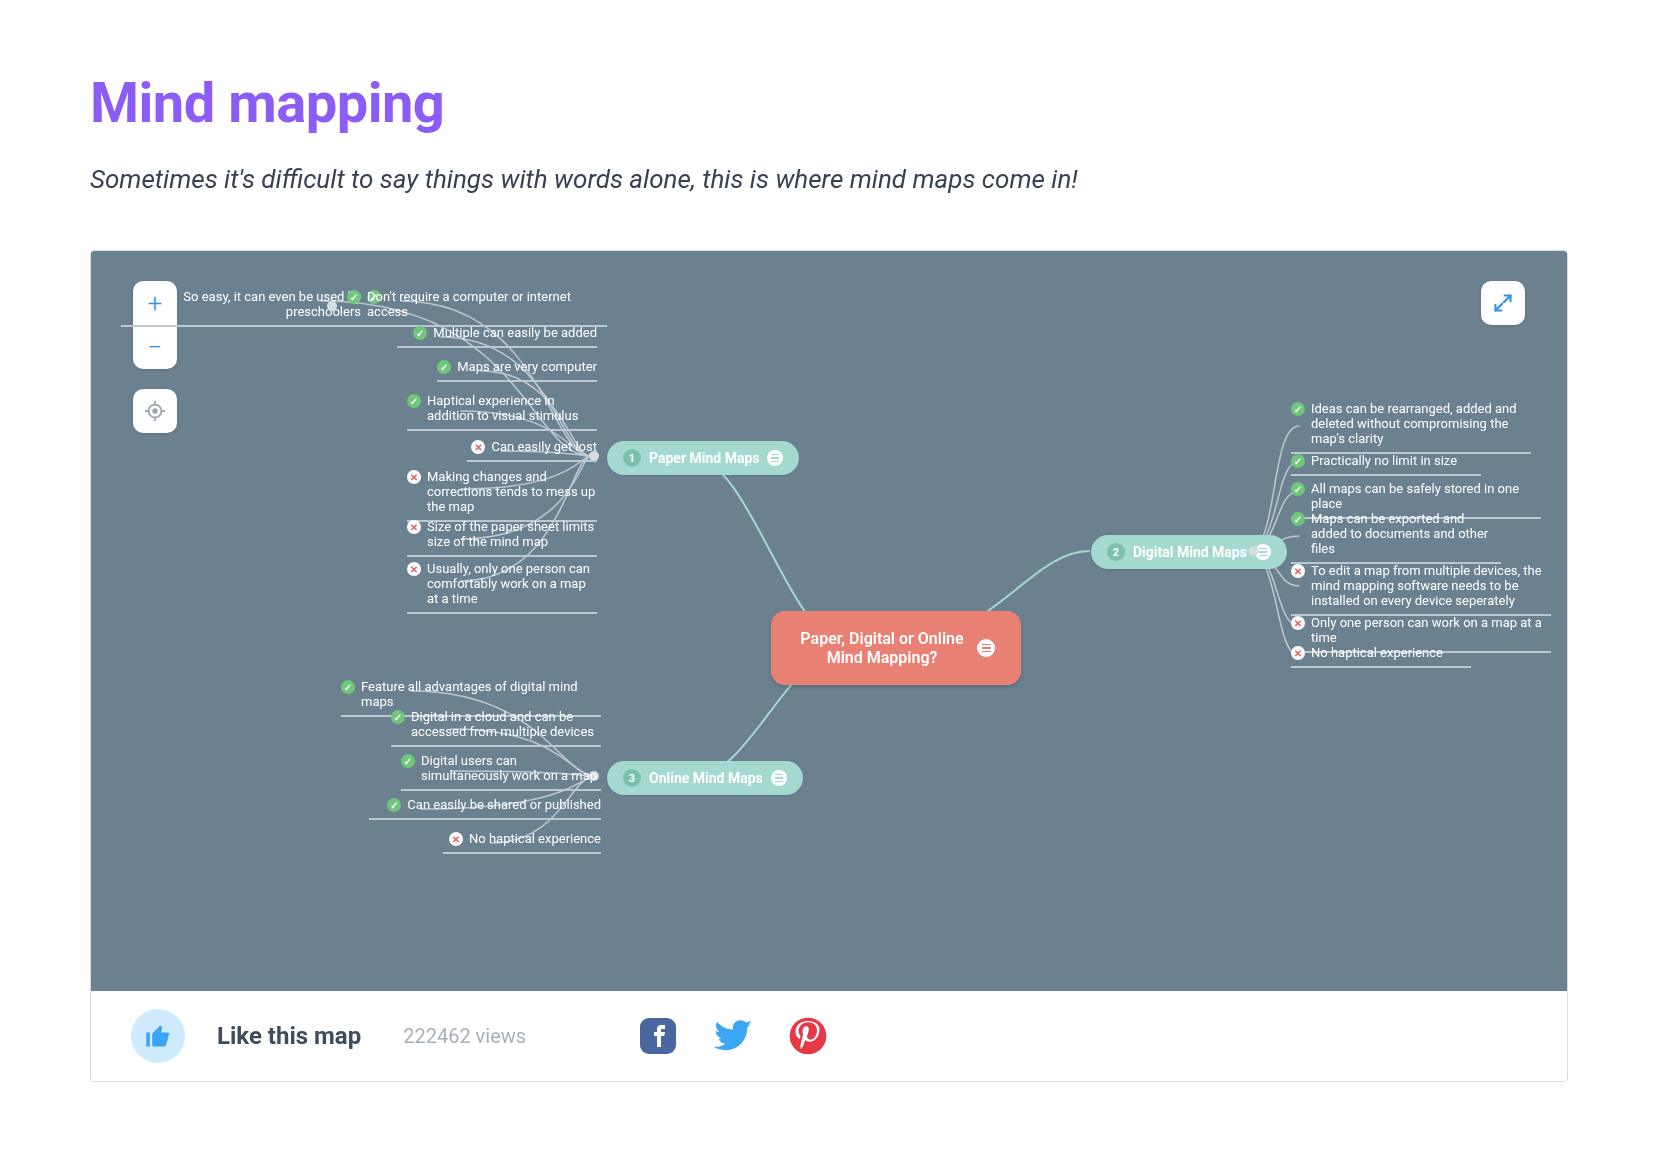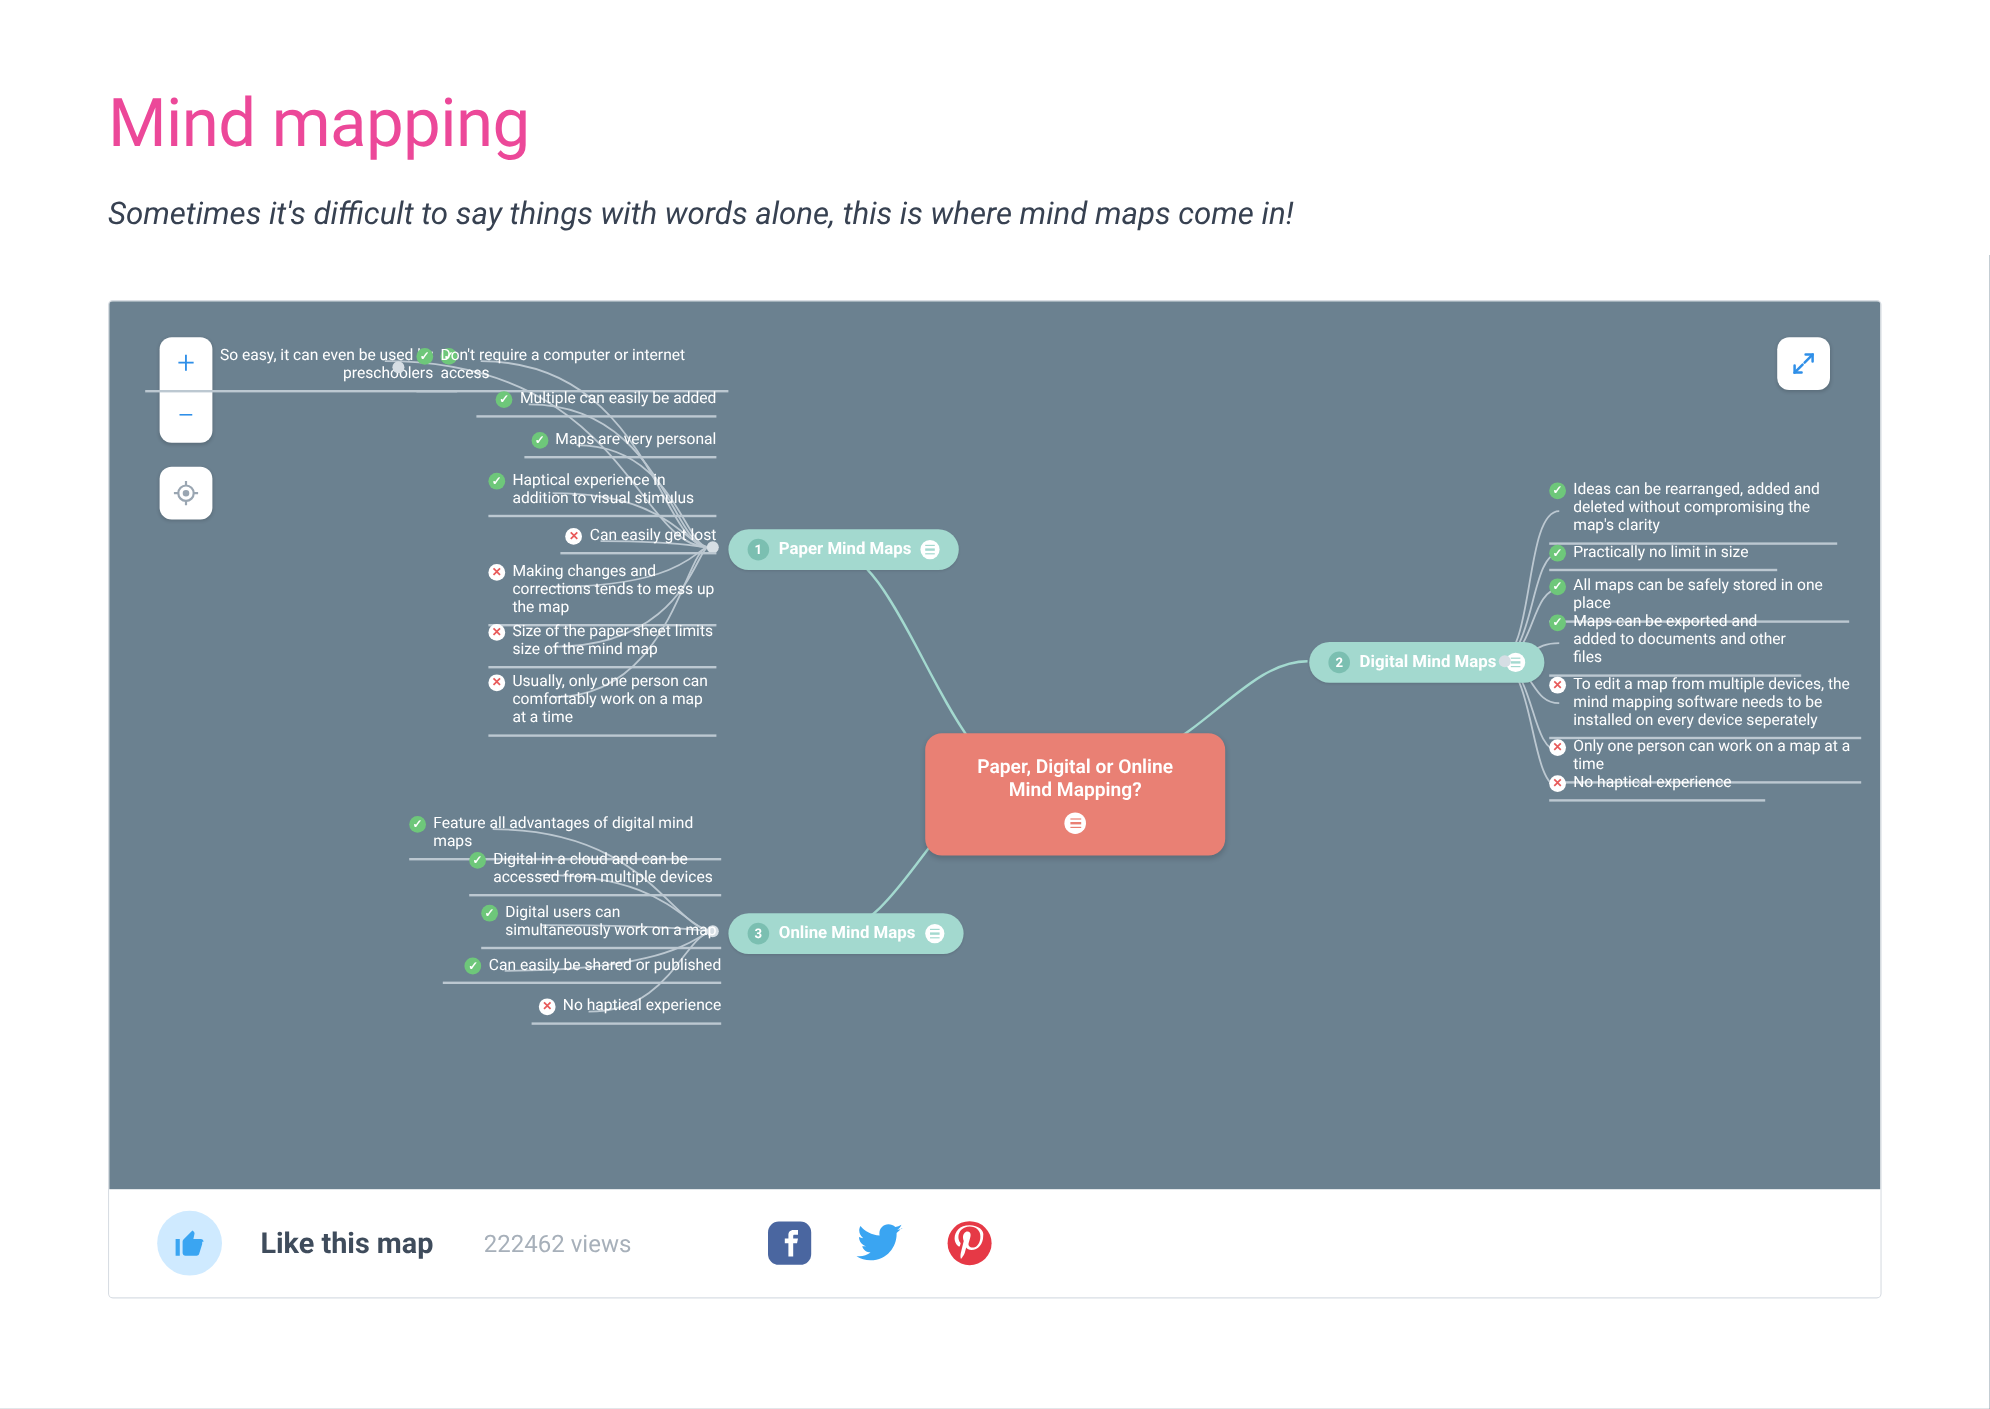--- a/index.html
+++ b/index.html
@@ -5,22 +5,22 @@
   * { box-sizing: border-box; margin: 0; padding: 0; }
   body {
     font-family: -apple-system, BlinkMacSystemFont, "Segoe UI", Roboto, Helvetica, Arial, sans-serif;
     background: #fff;
     color: #1f2937;
     width: 1658px;
   }
   .page { padding: 70px 90px 40px 90px; }
   h1.title {
     font-size: 56px;
-    font-weight: 400;
-    color: #ec4899;
+    font-weight: 700;
+    color: #8b5cf6;
     margin-bottom: 28px;
     letter-spacing: -0.5px;
   }
   p.subtitle {
     font-size: 26px;
     color: #374151;
     margin-bottom: 56px;
     font-style: italic;
   }
   .map-frame {
@@ -212,21 +212,21 @@
           <path d="M 1158 300 C 1190 300, 1180 175, 1210 175"></path>
           <path d="M 1158 300 C 1190 300, 1185 210, 1210 210"></path>
           <path d="M 1158 300 C 1190 300, 1185 240, 1210 240"></path>
           <path d="M 1158 300 C 1190 300, 1185 285, 1210 285"></path>
           <path d="M 1158 300 C 1190 300, 1185 335, 1210 335"></path>
           <path d="M 1158 300 C 1190 300, 1185 375, 1210 375"></path>
           <path d="M 1158 300 C 1190 300, 1185 405, 1210 405"></path>
         </g>
       </svg>
 
-      <div class="root" style="left:680px; top:360px; width:250px;flex-direction:column;">
+      <div class="root" style="left:680px; top:360px; width:250px;">
         <span>Paper, Digital or Online Mind Mapping?</span>
         <span class="menu">
             <span></span>
             <span></span>
             <span></span>
           </span>
       </div>
 
       <div class="pill" style="left:516px; top:190px;">
         <span class="num">1</span>
@@ -276,21 +276,21 @@
       <div class="conn-dot" style="left:236px; top:50px;"></div>
       <div class="node leaf lj" style="left:306px; top:70px; width:200px;">
         <div class="row">
             <span class="ic ok">✓</span>
             <span>Multiple can easily be added</span>
           </div>
       </div>
       <div class="node leaf lj" style="left:346px; top:104px; width:160px;">
         <div class="row">
             <span class="ic ok">✓</span>
-            <span>Maps are very personal</span>
+            <span>Maps are very computer</span>
           </div>
       </div>
       <div class="node leaf lj" style="left:316px; top:138px; width:190px;">
         <div class="row">
             <span class="ic ok">✓</span>
             <span>Haptical experience in addition to visual stimulus</span>
           </div>
       </div>
       <div class="node leaf lj" style="left:376px; top:184px; width:130px;">
         <div class="row">

